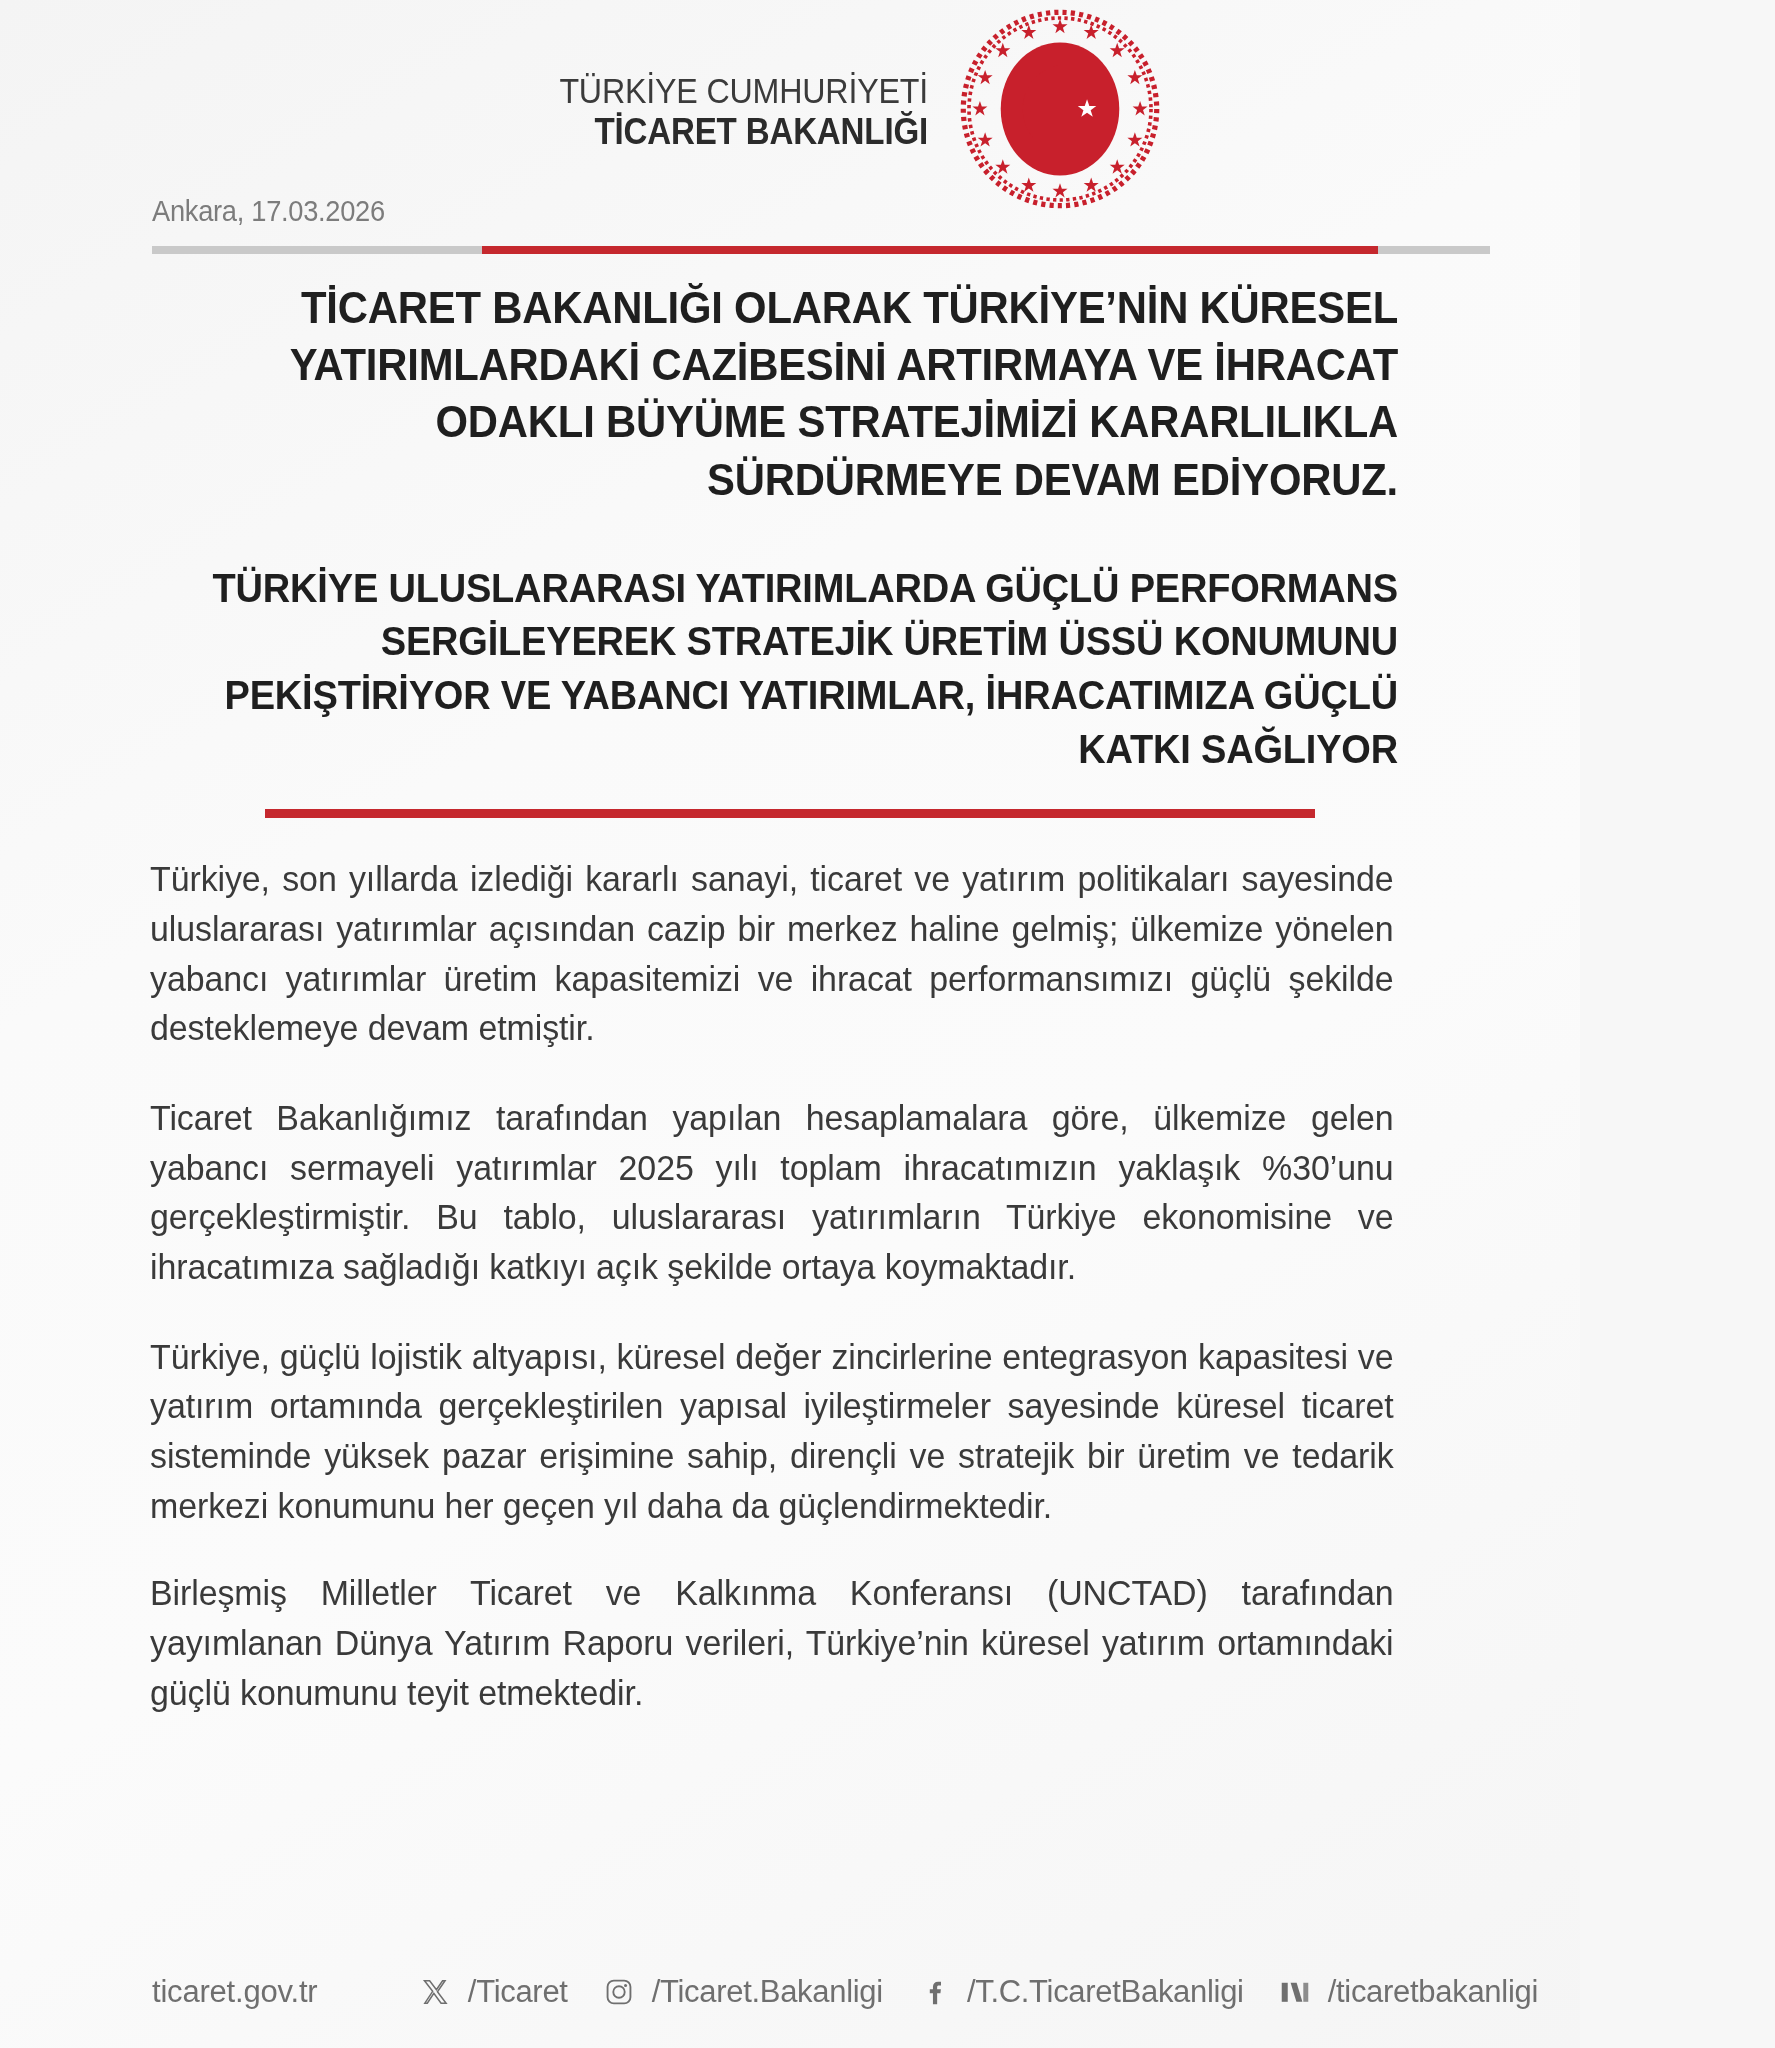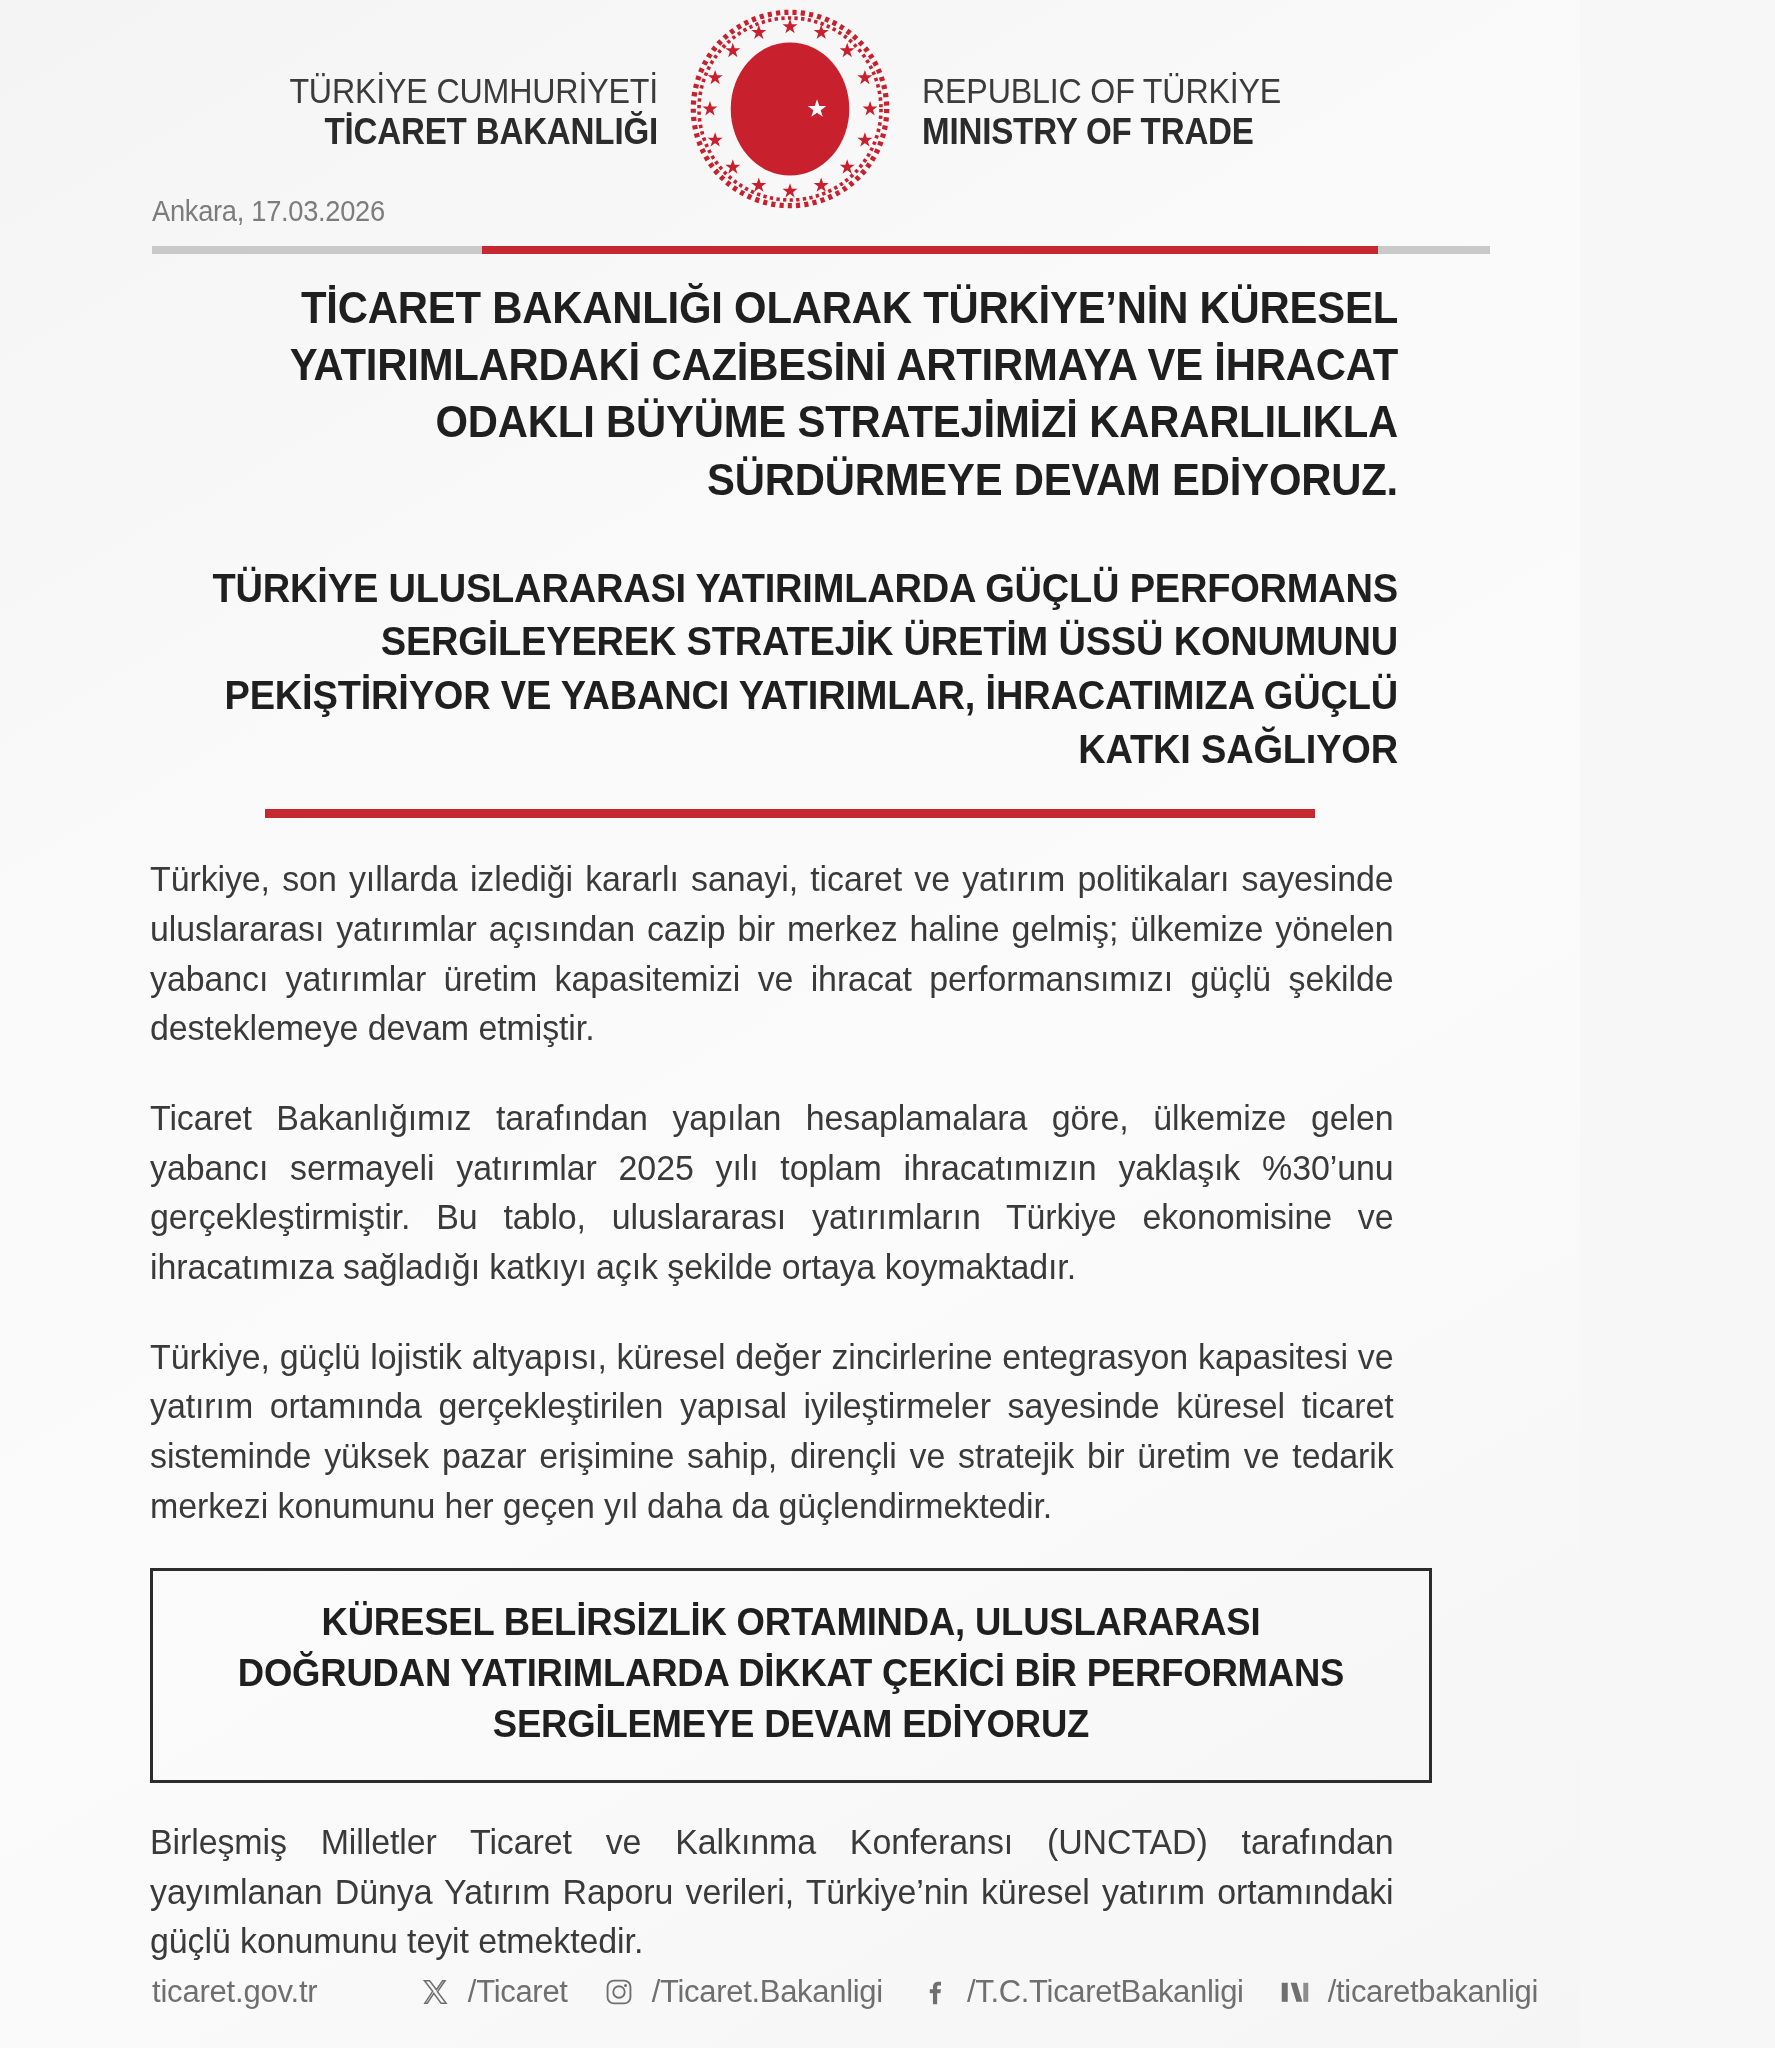--- a/index.html
+++ b/index.html
@@ -295,24 +295,20 @@
           <path d="M100 66 a34 34 0 1 0 0 68 a26 26 0 1 1 0 -68 z" fill="#ffffff" transform="translate(10,0)"></path>
           <path d="M100 75 a25 25 0 1 0 0 50 a19 19 0 1 1 0 -50 z" fill="#c8202c" transform="translate(13,0)"></path>
           <path d="M100 84 a16 16 0 1 0 0 32 a12.5 12.5 0 1 1 0 -32 z" fill="#ffffff" transform="translate(15,0)"></path>
           <g transform="translate(126,100) scale(0.85)" fill="#ffffff">
             <polygon points="0,-11 2.6,-3.4 10.5,-3.4 4.1,1.3 6.5,8.9 0,4.2 -6.5,8.9 -4.1,1.3 -10.5,-3.4 -2.6,-3.4"></polygon>
           </g>
         </g>
       </svg>
     </div>
 
-    <div class="brand-right">
-      <div class="brand-line1">REPUBLIC OF TÜRKİYE</div>
-      <div class="brand-line2">MINISTRY OF TRADE</div>
-    </div>
   </div>
 
   <div class="date-row">
     <div class="date-text">Ankara, 17.03.2026</div>
     <div class="rule">
       <div class="seg-gray-a"></div>
       <div class="seg-red"></div>
       <div class="seg-gray-b"></div>
     </div>
   </div>
@@ -321,23 +317,20 @@
     <div class="h-main">TİCARET BAKANLIĞI OLARAK TÜRKİYE’NİN KÜRESEL YATIRIMLARDAKİ CAZİBESİNİ ARTIRMAYA VE İHRACAT ODAKLI BÜYÜME STRATEJİMİZİ KARARLILIKLA SÜRDÜRMEYE DEVAM EDİYORUZ.</div>
     <div class="h-sub">TÜRKİYE ULUSLARARASI YATIRIMLARDA GÜÇLÜ PERFORMANS SERGİLEYEREK STRATEJİK ÜRETİM ÜSSÜ KONUMUNU PEKİŞTİRİYOR VE YABANCI YATIRIMLAR, İHRACATIMIZA GÜÇLÜ KATKI SAĞLIYOR</div>
     <div class="red-divider"></div>
   </div>
 
   <div class="body-wrap">
     <p class="para">Türkiye, son yıllarda izlediği kararlı sanayi, ticaret ve yatırım politikaları sayesinde uluslararası yatırımlar açısından cazip bir merkez haline gelmiş; ülkemize yönelen yabancı yatırımlar üretim kapasitemizi ve ihracat performansımızı güçlü şekilde desteklemeye devam etmiştir.</p>
     <p class="para">Ticaret Bakanlığımız tarafından yapılan hesaplamalara göre, ülkemize gelen yabancı sermayeli yatırımlar 2025 yılı toplam ihracatımızın yaklaşık %30’unu gerçekleştirmiştir. Bu tablo, uluslararası yatırımların Türkiye ekonomisine ve ihracatımıza sağladığı katkıyı açık şekilde ortaya koymaktadır.</p>
     <p class="para tight">Türkiye, güçlü lojistik altyapısı, küresel değer zincirlerine entegrasyon kapasitesi ve yatırım ortamında gerçekleştirilen yapısal iyileştirmeler sayesinde küresel ticaret sisteminde yüksek pazar erişimine sahip, dirençli ve stratejik bir üretim ve tedarik merkezi konumunu her geçen yıl daha da güçlendirmektedir.</p>
 
-    <div class="callout">
-      <div class="callout-text">KÜRESEL BELİRSİZLİK ORTAMINDA, ULUSLARARASI DOĞRUDAN YATIRIMLARDA DİKKAT ÇEKİCİ BİR PERFORMANS SERGİLEMEYE DEVAM EDİYORUZ</div>
-    </div>
 
     <p class="para">Birleşmiş Milletler Ticaret ve Kalkınma Konferansı (UNCTAD) tarafından yayımlanan Dünya Yatırım Raporu verileri, Türkiye’nin küresel yatırım ortamındaki güçlü konumunu teyit etmektedir.</p>
   </div>
 
   <div class="footer">
     <div class="site">ticaret.gov.tr</div>
 
     <div class="socials">
 
       <div class="social">

